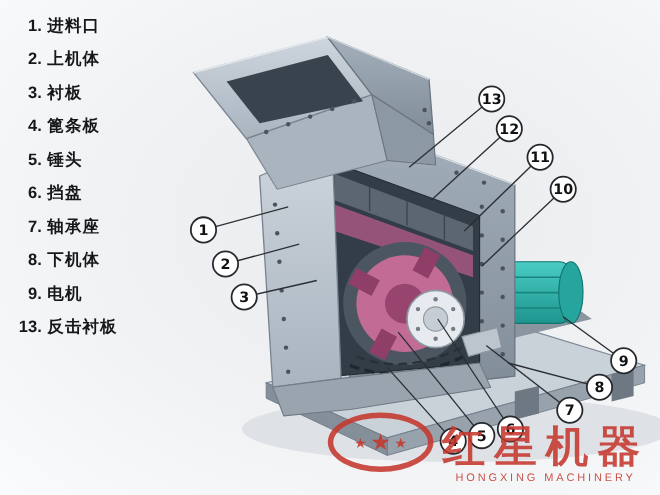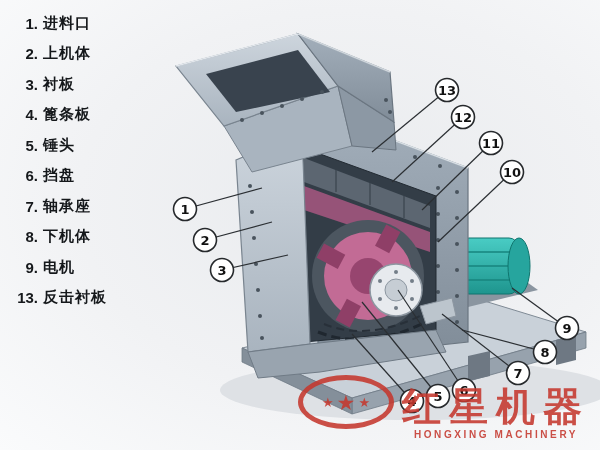--- a/index.html
+++ b/index.html
@@ -34,21 +34,21 @@
     margin-right:8px;
   }
   #logo .star-s{font-size:13px;line-height:1;}
   #logo .star-l{font-size:21px;line-height:1;}
   #logo .text-col{display:flex;flex-direction:column;align-items:center;margin-top:23px;}
   #logo .brand{
     font-size:39px;font-weight:800;color:#c5382e;letter-spacing:8px;
     line-height:1.05;white-space:nowrap;
   }
   #logo .subtitle{
-    font-size:10px;font-weight:700;color:#c5382e;letter-spacing:2.6px;
+    font-size:10px;font-weight:400;color:#c5382e;letter-spacing:2.6px;
     margin-top:1px;white-space:nowrap;
   }
 </style>
 </head>
 <body>
 
 <div id="stage">
 
   <ul id="parts-list">
     <li>

